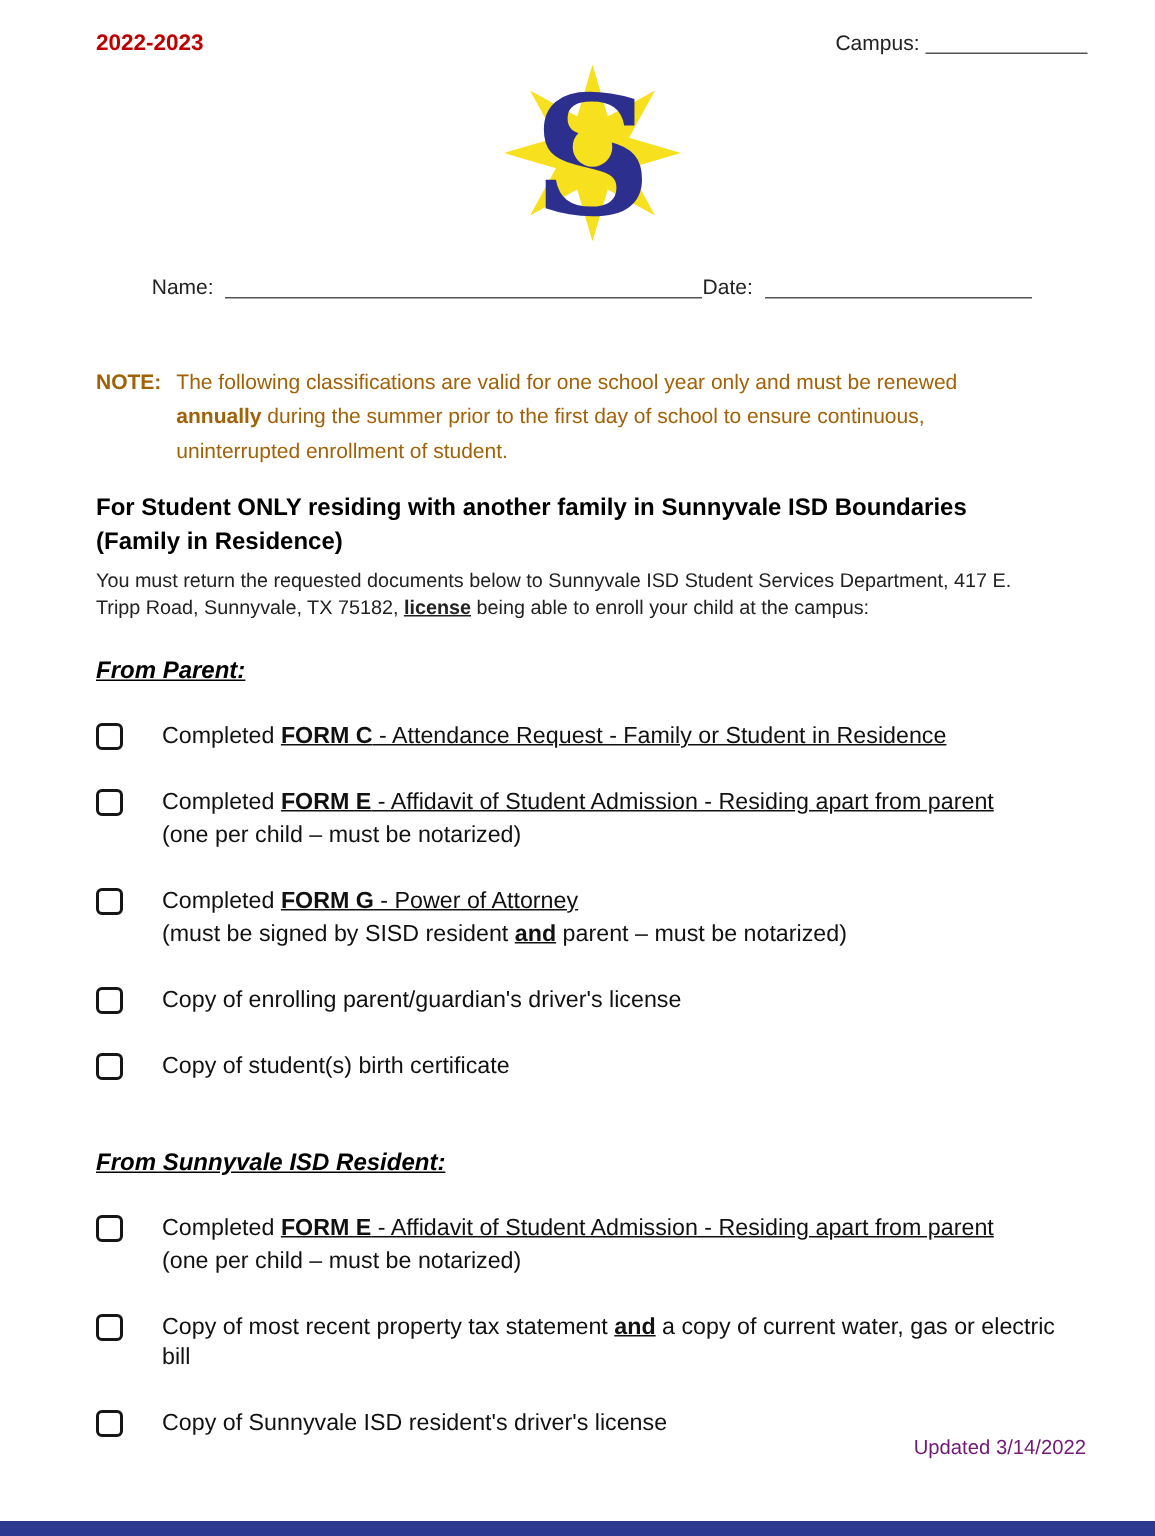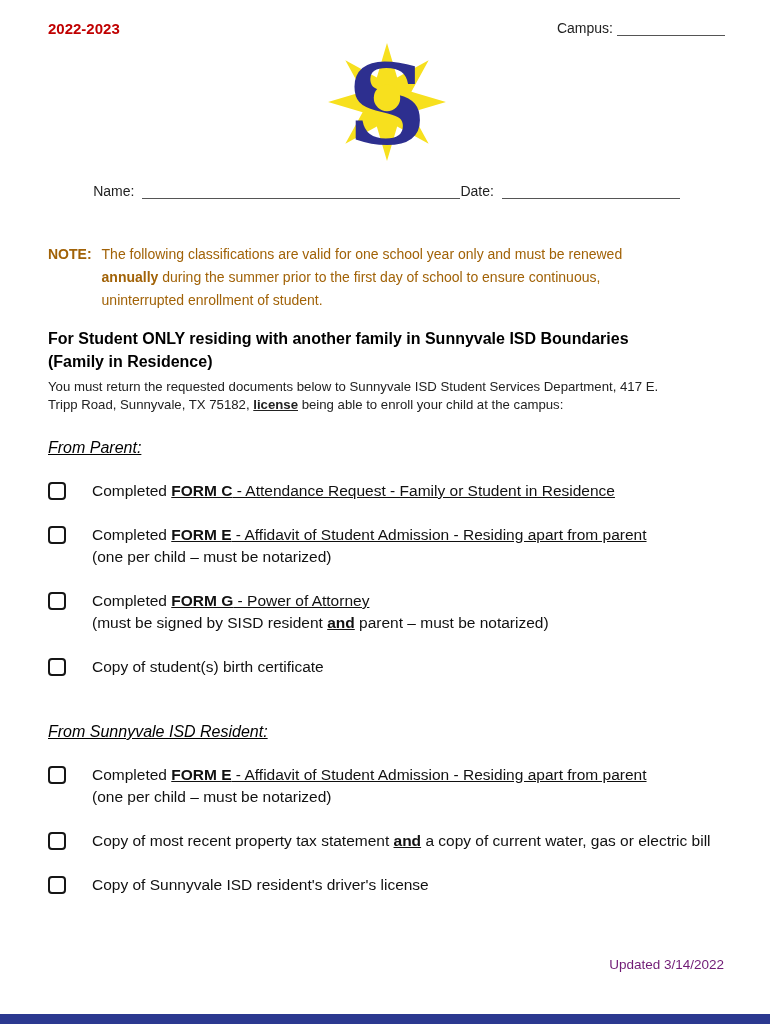--- a/index.html
+++ b/index.html
@@ -1,39 +1,39 @@
 <!DOCTYPE html>
 <html><head>
 <meta charset="utf-8">
 <style>
   * { margin:0; padding:0; box-sizing:border-box; }
   html,body { background:#ffffff; }
   body { width:770px; height:1024px; font-family:"Liberation Sans", sans-serif; color:#111; }
-  .page { position:relative; width:770px; height:1024px; background:#fff; padding:20px 45px 0 48px; overflow:hidden; }
+  .page { position:relative; width:770px; height:1024px; background:#fff; padding:20px 45px 0 64px; overflow:hidden; }
 
   .top-row { display:flex; justify-content:space-between; align-items:flex-start; }
   .school-year { color:#c00000; font-weight:bold; font-size:15px; }
   .campus-group { display:flex; align-items:flex-end; gap:4px; font-size:14px; color:#222; }
   .blank { display:inline-block; border-bottom:1px solid #555; height:15px; }
   .campus-line { width:108px; }
 
   .logo-row { text-align:center; margin-top:2px; height:128px; }
 
   .name-date-row { display:flex; justify-content:center; align-items:flex-end; margin-top:16px; font-size:14px; color:#222; }
   .pair { display:flex; align-items:flex-end; gap:8px; }
   .name-line { width:318px; }
   .date-line { width:178px; }
 
   .note-block { margin-top:44px; display:flex; gap:10px; color:#a16207; font-size:14px; line-height:23px; }
   .note-label { font-weight:bold; flex:0 0 auto; }
 
   .section-title { margin-top:15px; font-size:16px; font-weight:bold; color:#000; line-height:23px; }
   .intro { margin-top:5px; font-size:13.2px; color:#222; line-height:18px; max-width:700px; }
 
-  .group-heading { font-size:16px; font-weight:normal; font-style:italic; text-decoration:underline; color:#000; }
+  .group-heading { font-size:16px; font-weight:bold; font-style:italic; text-decoration:underline; color:#000; }
   .gh-parent { margin-top:25px; }
   .gh-resident { margin-top:46px; }
 
   .check-item { display:flex; gap:26px; margin-top:24px; font-size:15.5px; color:#111; }
   .checkbox { flex:0 0 auto; width:18px; height:18px; border:2px solid #161616; border-radius:4px; background:#fff; margin-top:1px; cursor:pointer; }
   .item-text { line-height:20px; max-width:630px; }
   .sub-line { margin-top:2px; }
   .u { text-decoration:underline; }
   strong { font-weight:bold; }
 
@@ -109,20 +109,24 @@
   </div>
 
   <div class="check-item">
     <span class="checkbox"></span>
     <div class="item-text">
       <div><span>Completed </span><span class="u"><strong>FORM G</strong><span> - Power of Attorney</span></span></div>
       <div class="sub-line"><span>(must be signed by SISD resident </span><strong class="u">and</strong><span> parent – must be notarized)</span></div>
     </div>
   </div>
 
+  <div class="check-item">
+    <span class="checkbox"></span>
+    <div class="item-text">Copy of enrolling parent/guardian's driver's license</div>
+  </div>
 
   <div class="check-item">
     <span class="checkbox"></span>
     <div class="item-text">Copy of student(s) birth certificate</div>
   </div>
 
   <div class="group-heading gh-resident">From Sunnyvale ISD Resident:</div>
 
   <div class="check-item">
     <span class="checkbox"></span>

